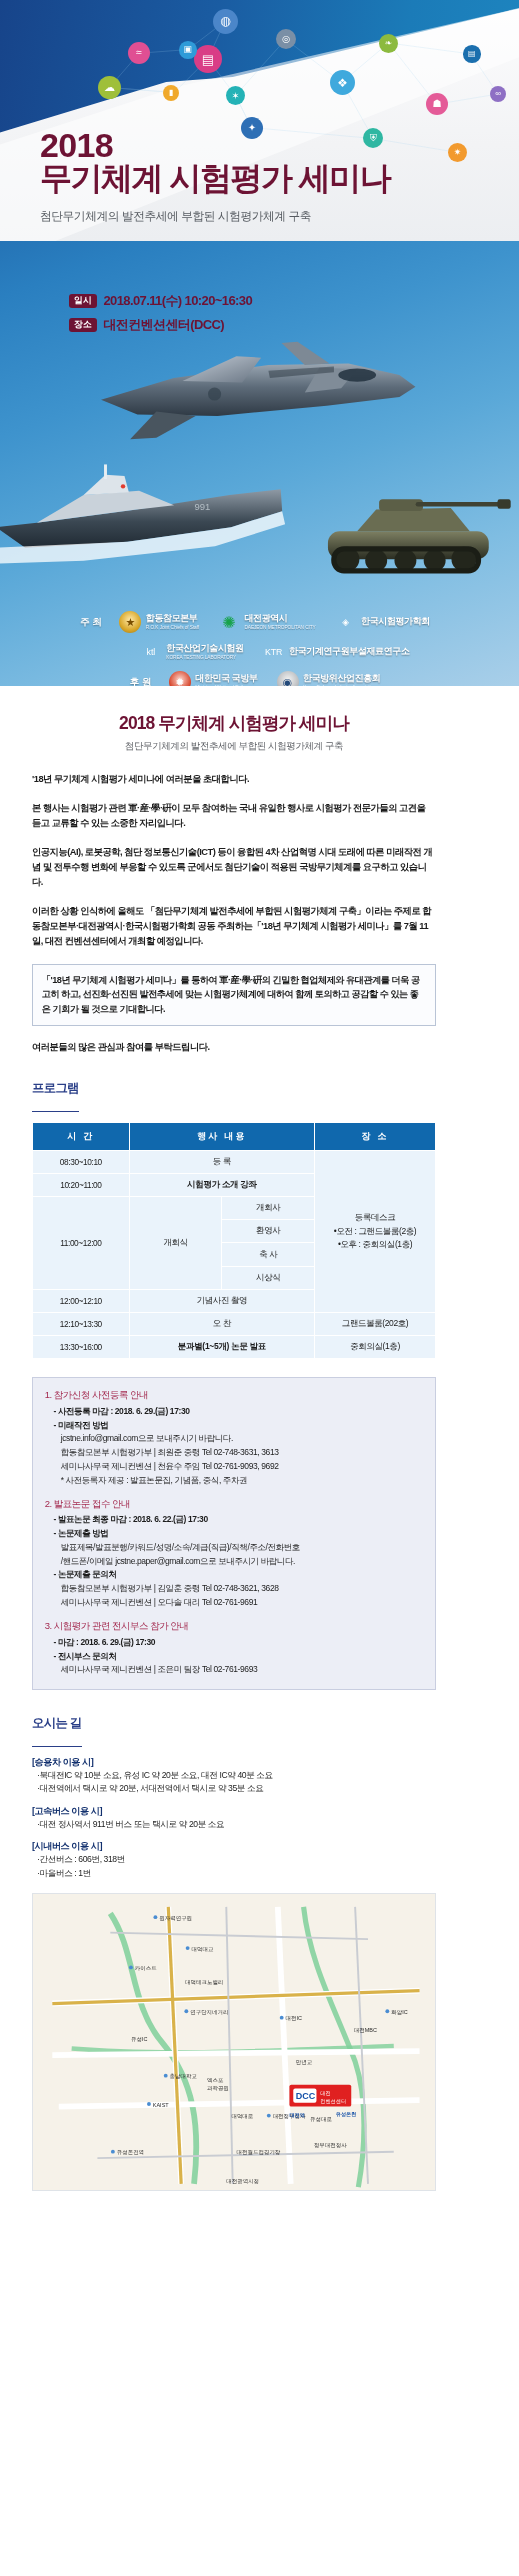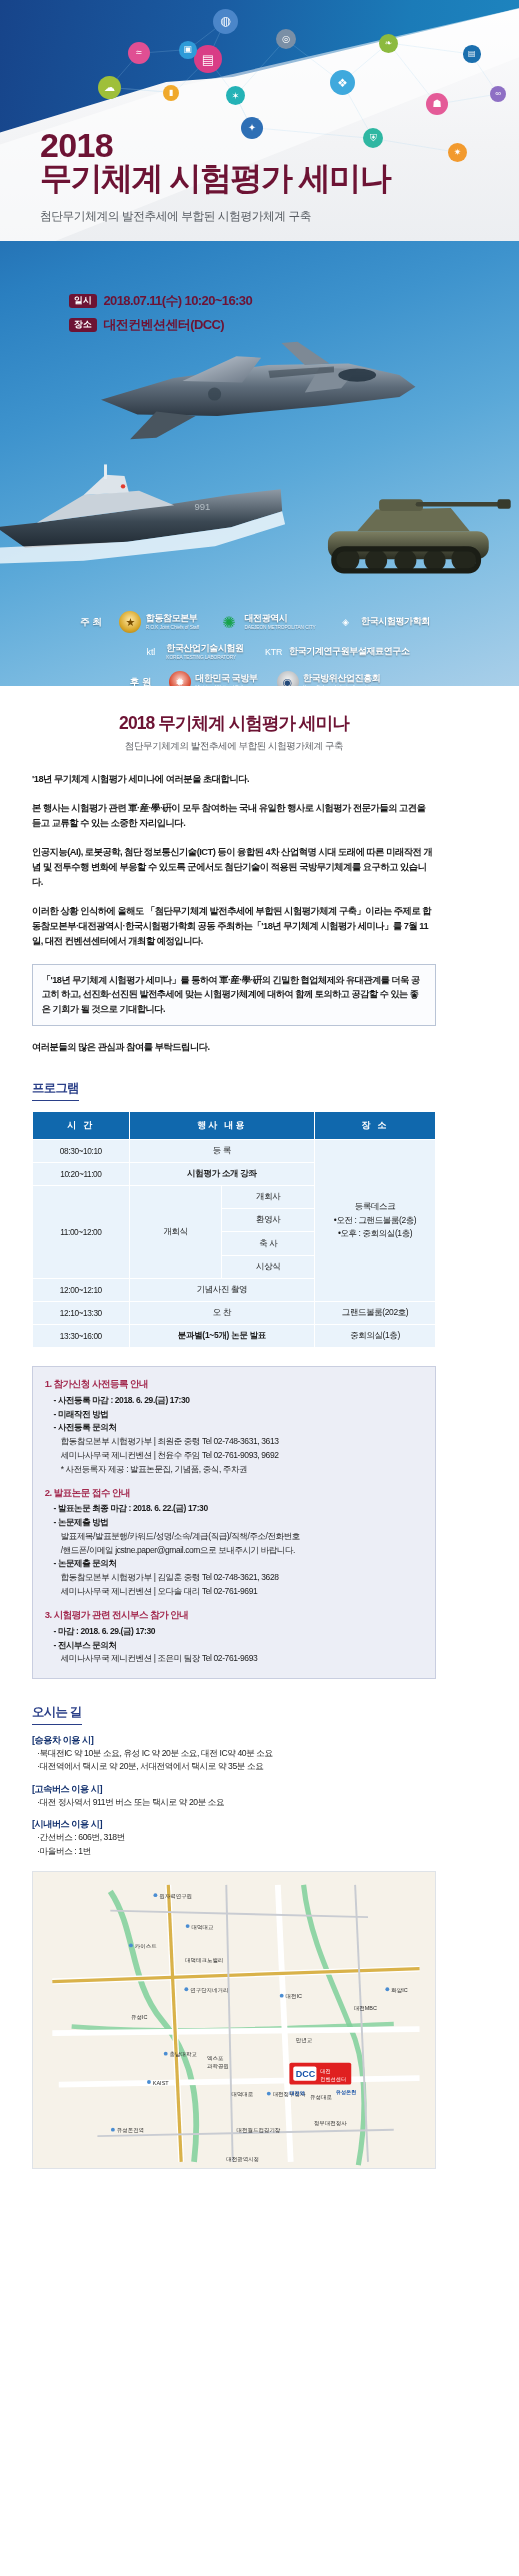--- a/index.html
+++ b/index.html
@@ -139,21 +139,21 @@
   }
   .para.first { margin-top:19px; }
   .para-note {
     border:0.7px solid #b9c4d6; background:#fbfcfe; padding:8px 8.8px;
     margin-top:14px; font-size:9.2px; line-height:1.62; letter-spacing:-0.5px;
     color:#1d1d1d; font-weight:bold;
   }
 
   h2.block-head {
     font-size:12.4px; font-weight:bold; color:#2a3f88; letter-spacing:-0.7px;
-    margin-top:25px; padding-bottom:3px; display:inline-block;
+    margin-top:25px; padding-bottom:14px; display:inline-block;
     border-bottom:1.5px solid #2a3f88;
   }
 
   
   table.program {
     width:100%; border-collapse:collapse; margin-top:10.2px;
     font-size:8.5px; letter-spacing:-0.4px;
   }
   table.program th {
     background:#1068ad; color:#fff; font-weight:bold; font-size:9px;
@@ -171,21 +171,21 @@
   td.place-multi { line-height:1.6; text-align:left; padding-left:10.2px; }
 
   
   .infobox {
     background:#eceef6; border:0.7px solid #c9cee0; margin-top:17.5px;
     padding:11px 11.7px 11.7px 11.7px;
   }
   .info-sec { margin-bottom:10.2px; }
   .info-sec:last-child { margin-bottom:0; }
   .info-h {
-    color:#a32a4f; font-weight:bold; font-size:9.5px; letter-spacing:-0.5px;
+    color:#a32a4f; font-weight:normal; font-size:9.5px; letter-spacing:-0.5px;
     margin-bottom:2.9px;
   }
   .info-l {
     font-size:8.5px; color:#1d1d1d; letter-spacing:-0.4px; line-height:1.62;
     padding-left:8.8px;
   }
   .info-l.ind { padding-left:16px; }
   .info-l.b { font-weight:bold; }
 
   
@@ -454,21 +454,21 @@
       
       <div class="infobox">
 
         <div class="info-sec">
           <div class="info-h">
             <span>1.</span>
             <span>참가신청 사전등록 안내</span>
           </div>
           <div class="info-l b">- 사전등록 마감 : 2018. 6. 29.(금) 17:30</div>
           <div class="info-l b">- 미래작전 방법</div>
-          <div class="info-l b">- 사전등록 문의처</div>
+          <div class="info-l ind">jcstne.info@gmail.com으로 보내주시기 바랍니다.</div>
           <div class="info-l ind">합동참모본부 시험평가부 | 최원준 중령  Tel 02-748-3631, 3613</div>
           <div class="info-l ind">세미나사무국 제니컨벤션 | 천윤수 주임  Tel 02-761-9093, 9692</div>
           <div class="info-l ind">* 사전등록자 제공 : 발표논문집, 기념품, 중식, 주차권</div>
         </div>
 
         <div class="info-sec">
           <div class="info-h">
             <span>2.</span>
             <span>발표논문 접수 안내</span>
           </div>

